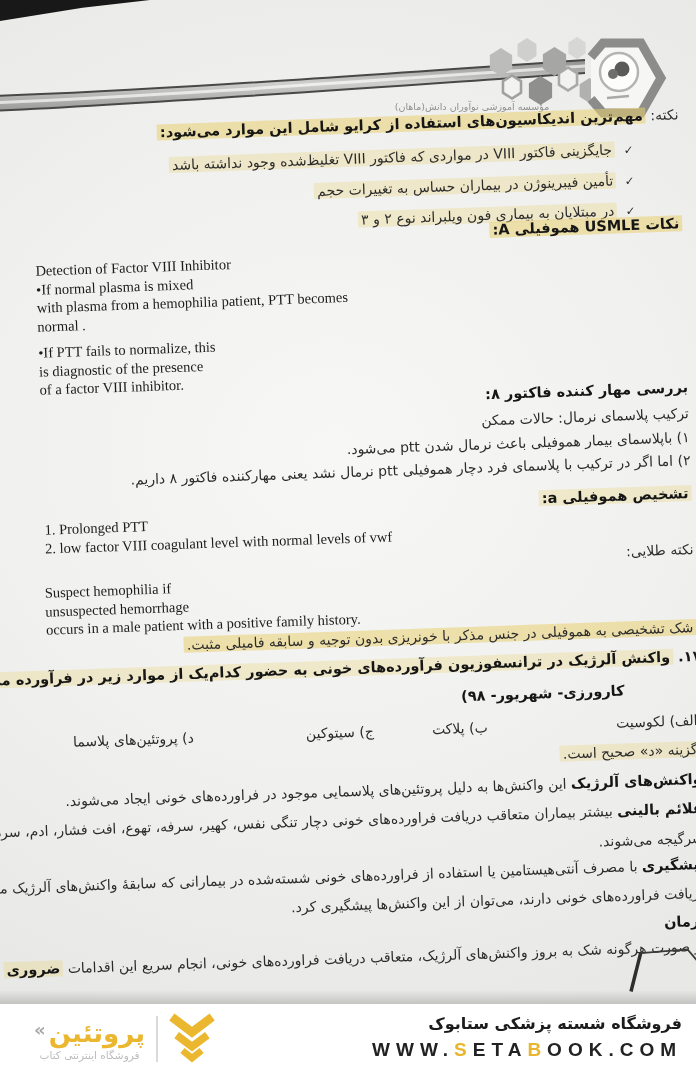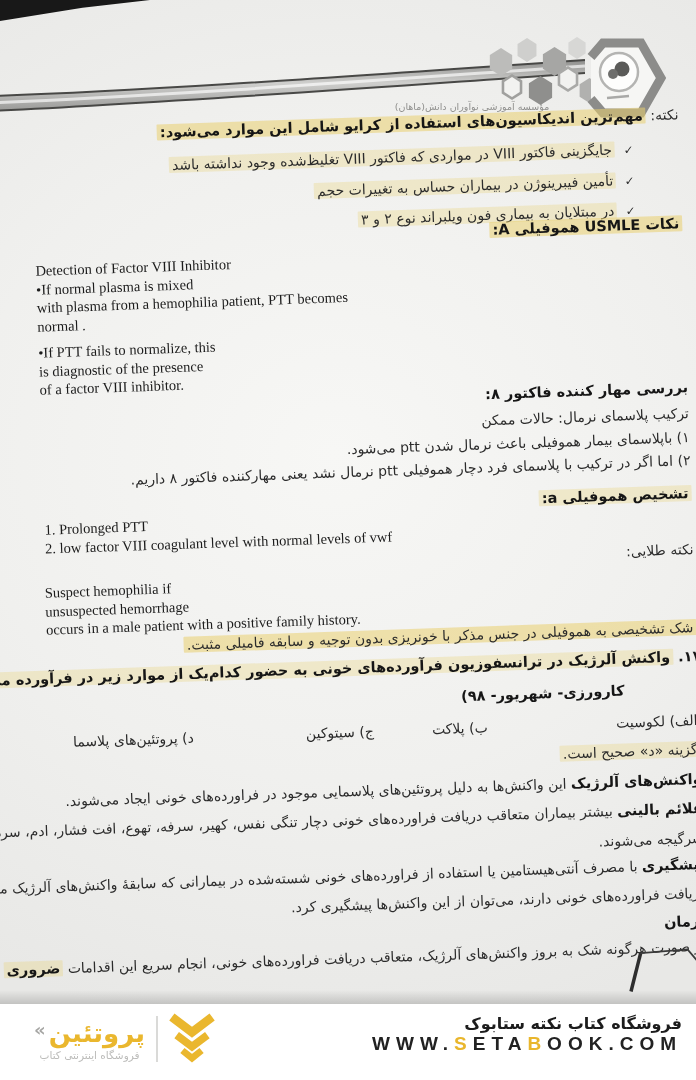--- a/index.html
+++ b/index.html
@@ -49,21 +49,21 @@
   .bullet-mark{ font-size:12px; color:#2c2c2c; margin-left:4px; }
   .opt{ position:absolute; direction:rtl; white-space:nowrap; font-size:14px; color:#2a2a2a; }
   .qnum{ font-weight:bold; }
   .box-cut-svg{ position:absolute; left:598px; top:955px; }
   
   .footer{
     position:absolute; left:0; bottom:0; width:100%; height:76px; background:#ffffff;
   }
   .footer-right{ position:absolute; right:14px; top:10px; text-align:right; }
   .shop-title{ font-size:16px; font-weight:600; color:#1c1c1c; direction:rtl; }
-  .shop-url{ font-size:19px; font-weight:700; letter-spacing:6px; color:#222; font-family:"Liberation Sans", sans-serif; }
+  .shop-url{ margin-top:6px; font-size:19px; font-weight:700; letter-spacing:6px; color:#222; font-family:"Liberation Sans", sans-serif; }
   .url-accent{ color:#e9b62c; }
   .footer-left{ position:absolute; left:34px; top:9px; display:flex; align-items:center; gap:11px; }
   .brand-text{ display:flex; flex-direction:column; align-items:center; }
   .brand-row{ display:flex; align-items:center; gap:3px; }
   .brand-guillemet{ color:#a6a6a4; font-size:18px; font-weight:bold; transform:translateY(-3px); }
   .brand-name{ color:#eab72e; font-size:26px; font-weight:bold; direction:rtl; }
   .brand-tagline{ font-size:10.5px; color:#bcbcba; direction:rtl; margin-top:1px; }
   .brand-divider{ width:2px; height:46px; background:#dadad8; }
 </style>
 </head>
@@ -227,21 +227,21 @@
       </div>
       <div class="brand-divider"></div>
       <svg width="46" height="52" viewBox="0 0 48 52">
         <polyline points="3,3 24,19 45,3" fill="none" stroke="#eab72e" stroke-width="9"></polyline>
         <polyline points="8,22 24,34 40,22" fill="none" stroke="#eab72e" stroke-width="8"></polyline>
         <polyline points="14,38 24,46 34,38" fill="none" stroke="#eab72e" stroke-width="7"></polyline>
       </svg>
     </div>
 
     <div class="footer-right">
-      <div class="shop-title">فروشگاه کتاب نکته ستابوک</div>
+      <div class="shop-title">فروشگاه شسته پزشکی ستابوک</div>
       <div class="shop-url">
         <span>WWW.</span><span class="url-accent">S</span><span>ETA</span><span class="url-accent">B</span><span>OOK.COM</span>
       </div>
     </div>
 
   </div>
 
 </div>
 
 </body></html>

